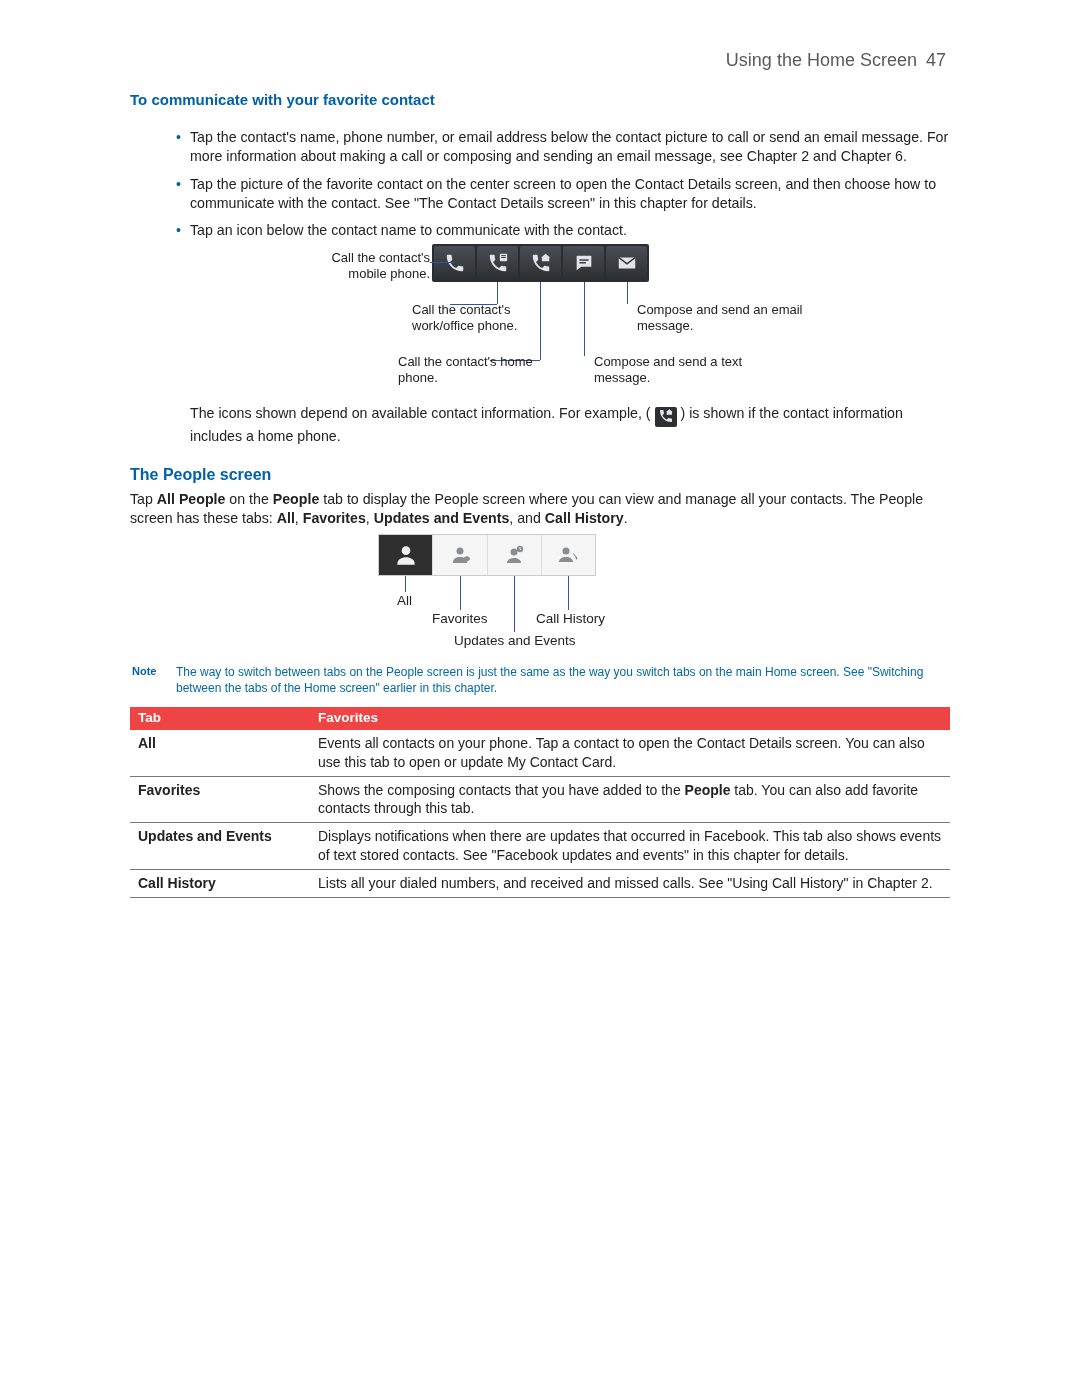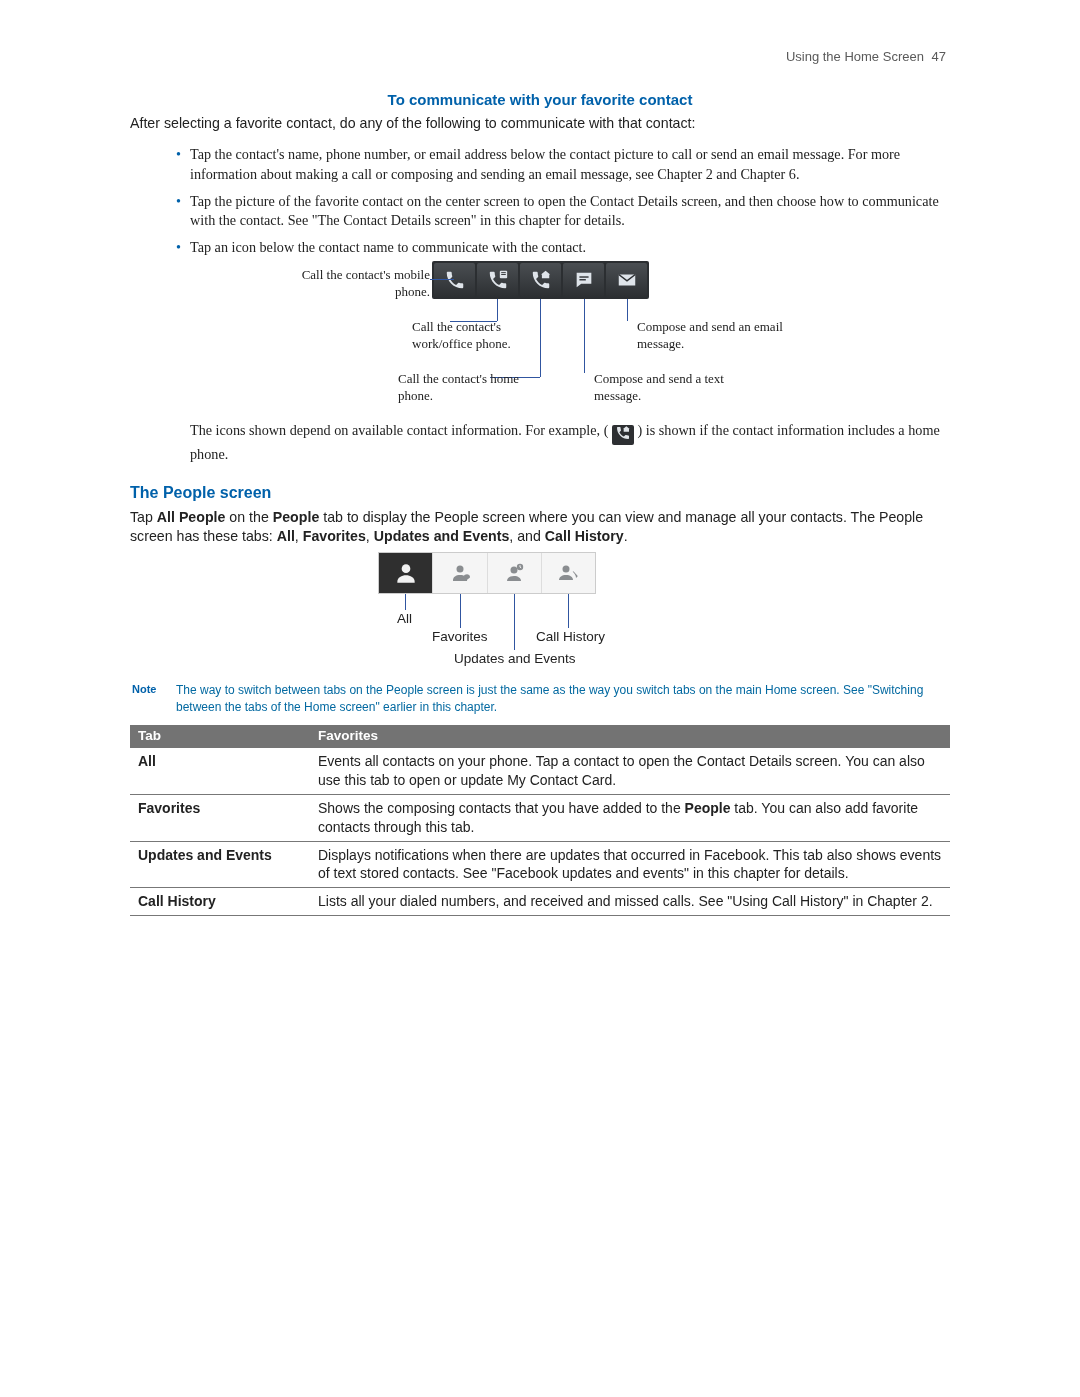--- a/index.html
+++ b/index.html
@@ -14,35 +14,34 @@
   .page {
     width: 1080px;
     min-height: 1397px;
     padding: 48px 130px 0 130px;
     position: relative;
   }
   .topright {
     position: absolute;
     top: 48px;
     right: 134px;
-    font-size: 13px;
+    font-size: 18px;
     color: #5a5a5a;
   }
   .topright .pg { margin-left: 4px; }
 
   h3.sub {
     color: #0061aa;
     font-weight: bold;
     font-size: 15px;
     margin: 42px 0 4px 0;
-    text-align: center;
   }
   p.intro { margin: 0 0 6px 0; }
 
-  ul.bullets { list-style: none; padding-left: 46px; margin: 12px 0; font-family: Liberation Serif, serif; }
+  ul.bullets { list-style: none; padding-left: 46px; margin: 18px 0; }
   ul.bullets > li { position: relative; padding-left: 14px; margin-bottom: 8px; }
   ul.bullets > li::before {
     content: "•"; position: absolute; left: 0; top: 0; color: #0061aa;
   }
 
   
   .diagram1 {
     position: relative; height: 150px; margin: 4px 0 10px 0;
   }
   .iconstrip {
@@ -101,21 +100,21 @@
 
   .noterow { display: flex; margin-top: 10px; }
   .notelabel { width: 46px; font-weight: bold; color: #0061aa; font-size: 11px; padding-left:2px;}
   .notetext { flex: 1; color: #0369a1; font-size: 12px; line-height:1.35;}
 
   table.ftable {
     width: 100%; border-collapse: collapse; margin-top: 10px;
     font-size: 14px;
   }
   table.ftable thead th {
-    background: #737373; color: #fff; font-weight: bold;
+    background: #ef4444; color: #fff; font-weight: bold;
     text-align: left; padding: 2px 6px 3px 8px; font-size:13.5px;
   }
   table.ftable td {
     border-bottom: 1px solid #777;
     padding: 4px 6px 4px 8px;
     vertical-align: top;
     line-height: 1.35;
   }
   table.ftable td.tabname { font-weight: bold; width: 180px; }
 </style>
@@ -123,21 +122,20 @@
 <body>
 
 <div class="page">
 
   <div class="topright">
     <span>Using the Home Screen</span>
     <span class="pg">47</span>
   </div>
 
   <h3 class="sub">To communicate with your favorite contact</h3>
-  <p class="intro">After selecting a favorite contact, do any of the following to communicate with that contact:</p>
 
   <ul class="bullets">
     <li>Tap the contact's name, phone number, or email address below the contact picture to call or send an email message. For more information about making a call or composing and sending an email message, see Chapter 2 and Chapter 6.</li>
     <li>Tap the picture of the favorite contact on the center screen to open the Contact Details screen, and then choose how to communicate with the contact. See "The Contact Details screen" in this chapter for details.</li>
     <li>
       <span>Tap an icon below the contact name to communicate with the contact.</span>
 
       <div class="diagram1">
         <div class="iconstrip">
           <div class="ibtn">

